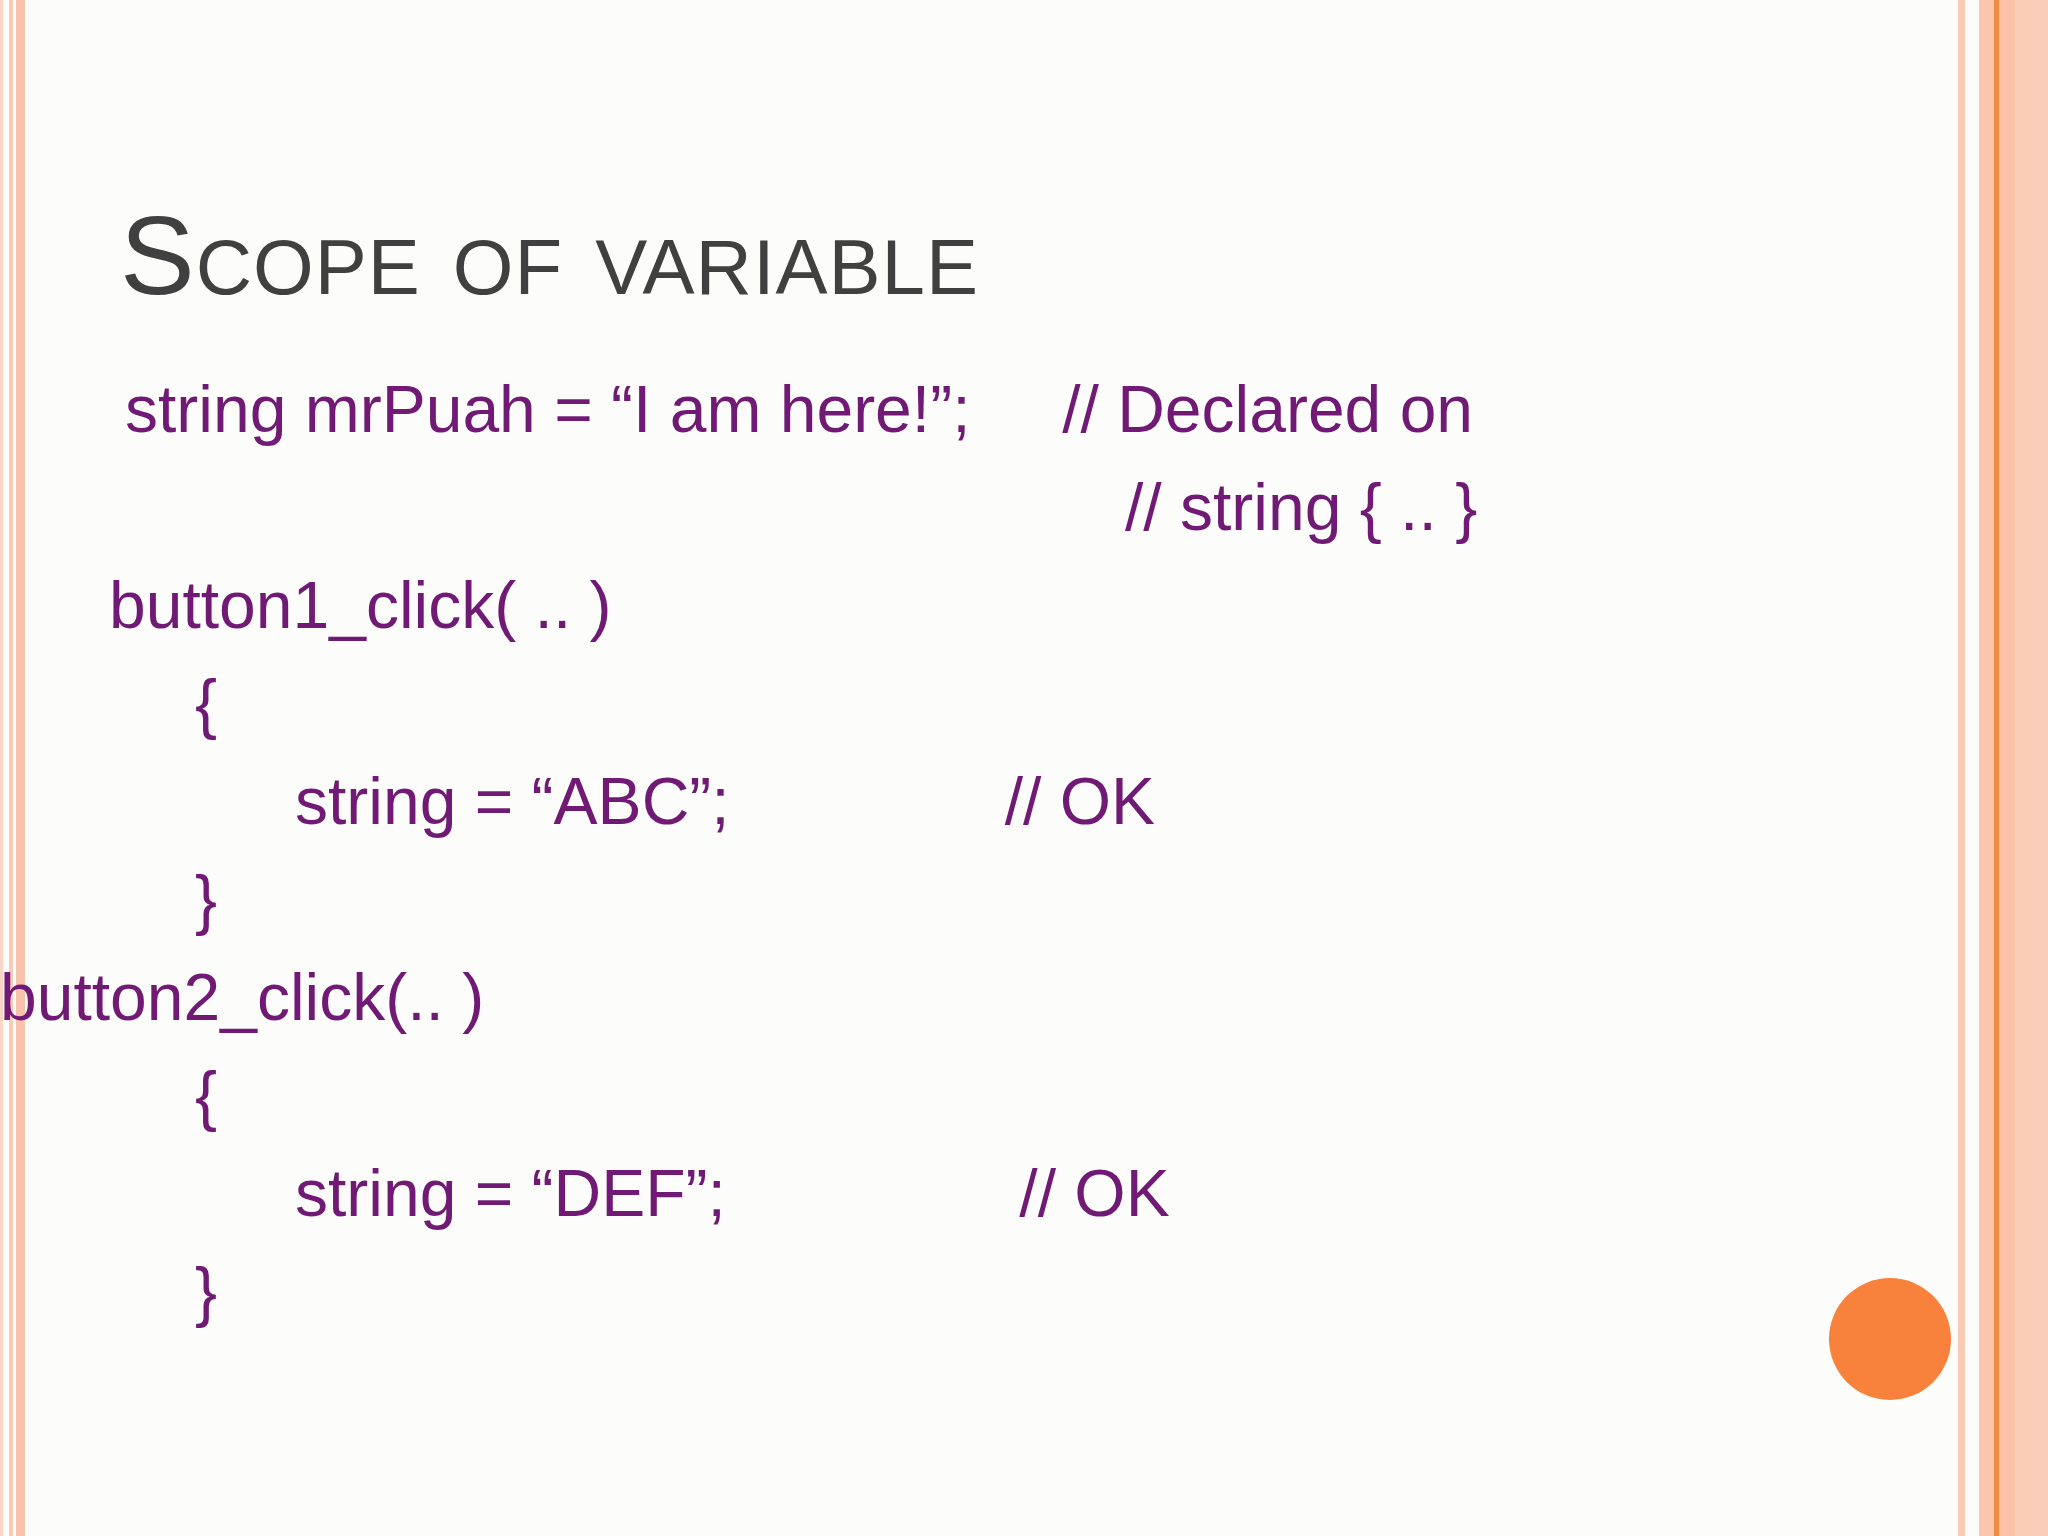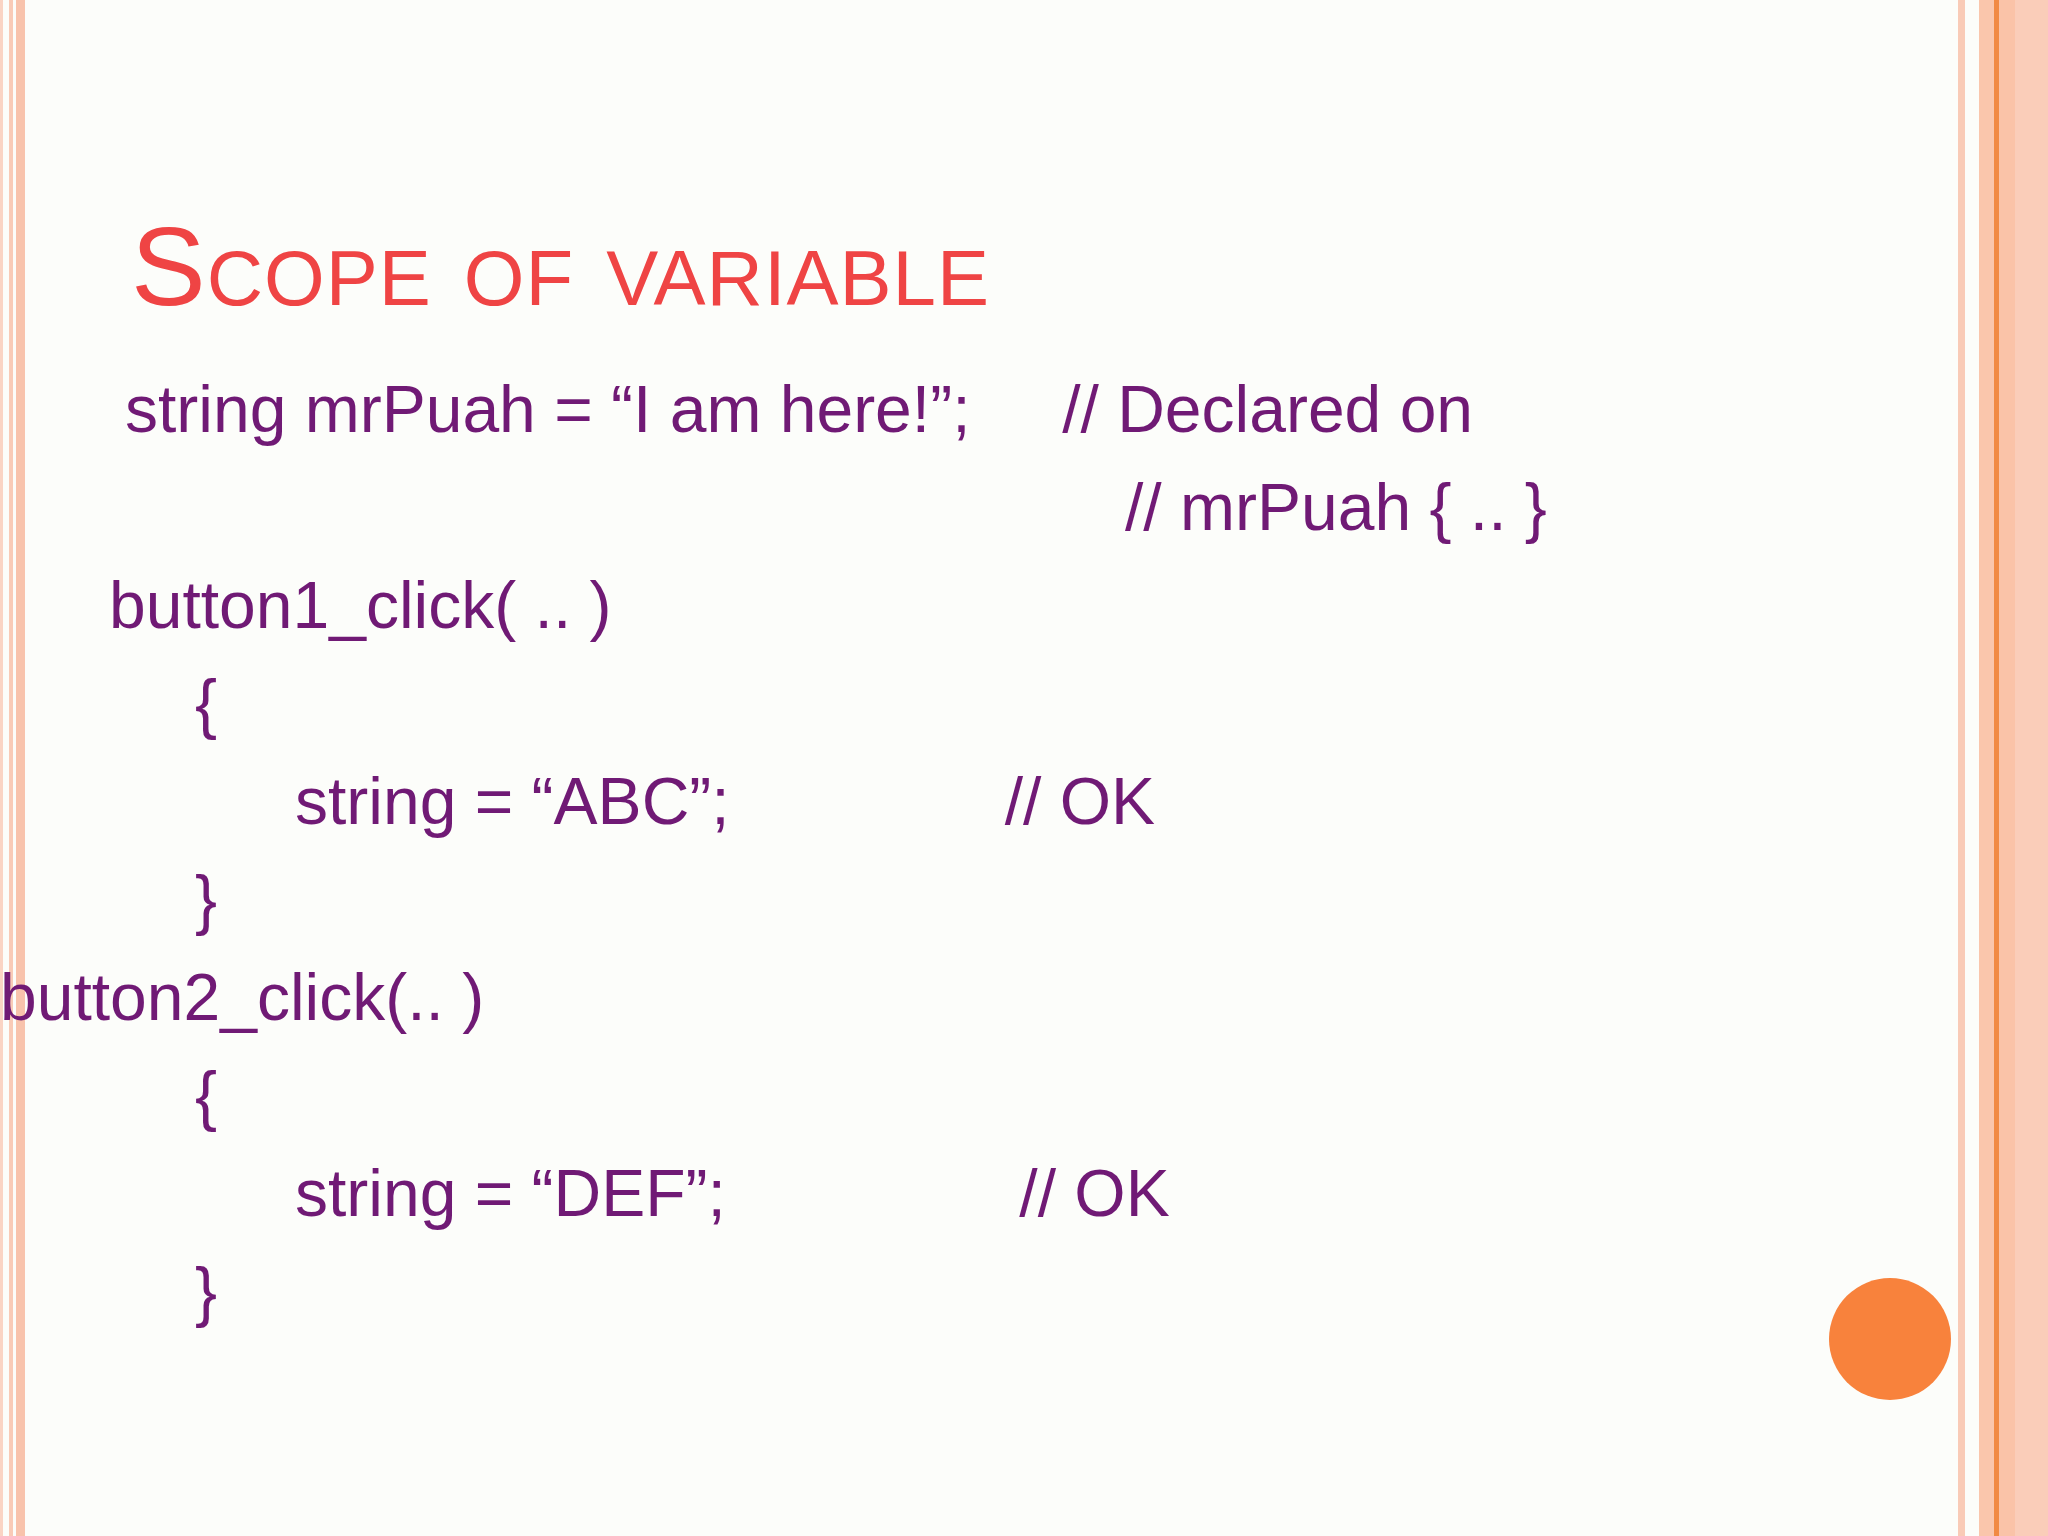--- a/index.html
+++ b/index.html
@@ -19,27 +19,27 @@
   .sl-2 { left: 16px;   width: 9px;  background: #F8C3AC; }
   .sr-0 { left: 1958px; width: 7px;  background: #F9CBB7; }
   .sr-1 { left: 1979px; width: 15px; background: #FAC6AC; }
   .sr-2 { left: 1994px; width: 5px;  background: #F18A44; }
   .sr-3 { left: 1999px; width: 16px; background: #FAC3A8; }
   .sr-4 { left: 2015px; width: 33px; background: #FACDB9; }
 
   .title {
     position: absolute;
     left: 120px; top: 200px;
-    margin: 11px;
+    margin: 0;
     font-size: 112px;
     line-height: 112px;
     font-weight: 400;
     font-variant: small-caps;
     letter-spacing: 1px;
-    color: #ef4444;
+    color: #404040;
     white-space: pre;
   }
 
   .code {
     position: absolute;
     left: 0; top: 360px; right: 90px;
     color: #701a75;
   }
   .line {
     white-space: pre;
@@ -74,21 +74,21 @@
   <div class="stripe sr-0"></div>
   <div class="stripe sr-1"></div>
   <div class="stripe sr-2"></div>
   <div class="stripe sr-3"></div>
   <div class="stripe sr-4"></div>
 
   <h1 class="title">Scope of variable</h1>
 
   <div class="code">
     <div class="line x125">string mrPuah = “I am here!”;     // Declared on</div>
-    <div class="line x1125">// mrPuah { .. }</div>
+    <div class="line x1125">// string { .. }</div>
     <div class="line x185">button1_click( .. )</div>
     <div class="line x195">{</div>
     <div class="line x295">string = “ABC”;               // OK</div>
     <div class="line x195">}</div>
     <div class="line x200">button2_click(.. )</div>
     <div class="line x195">{</div>
     <div class="line x295">string = “DEF”;                // OK</div>
     <div class="line x195">}</div>
   </div>
 

